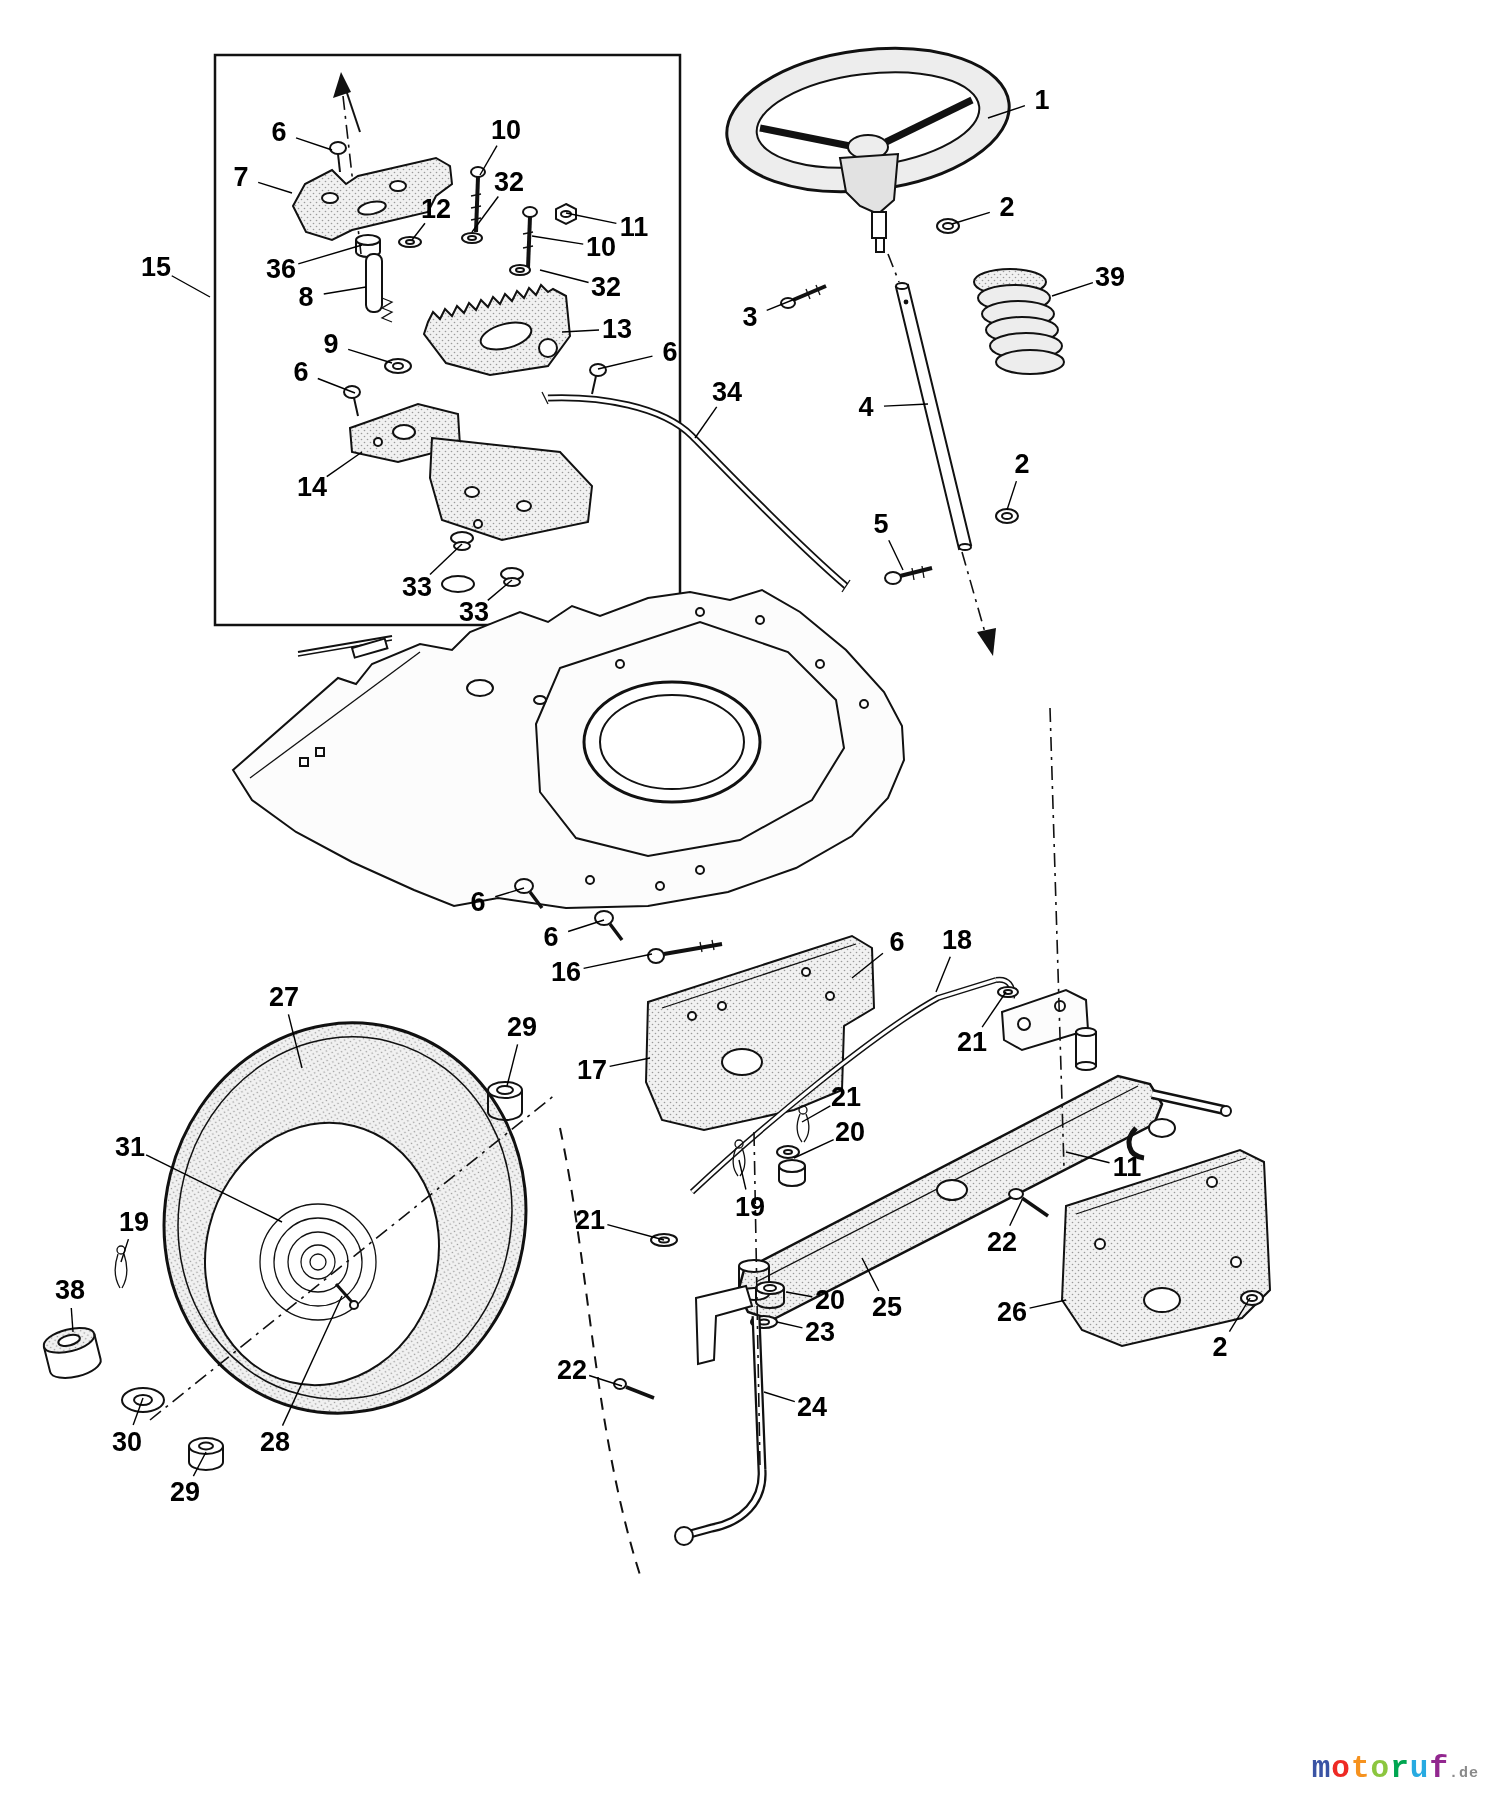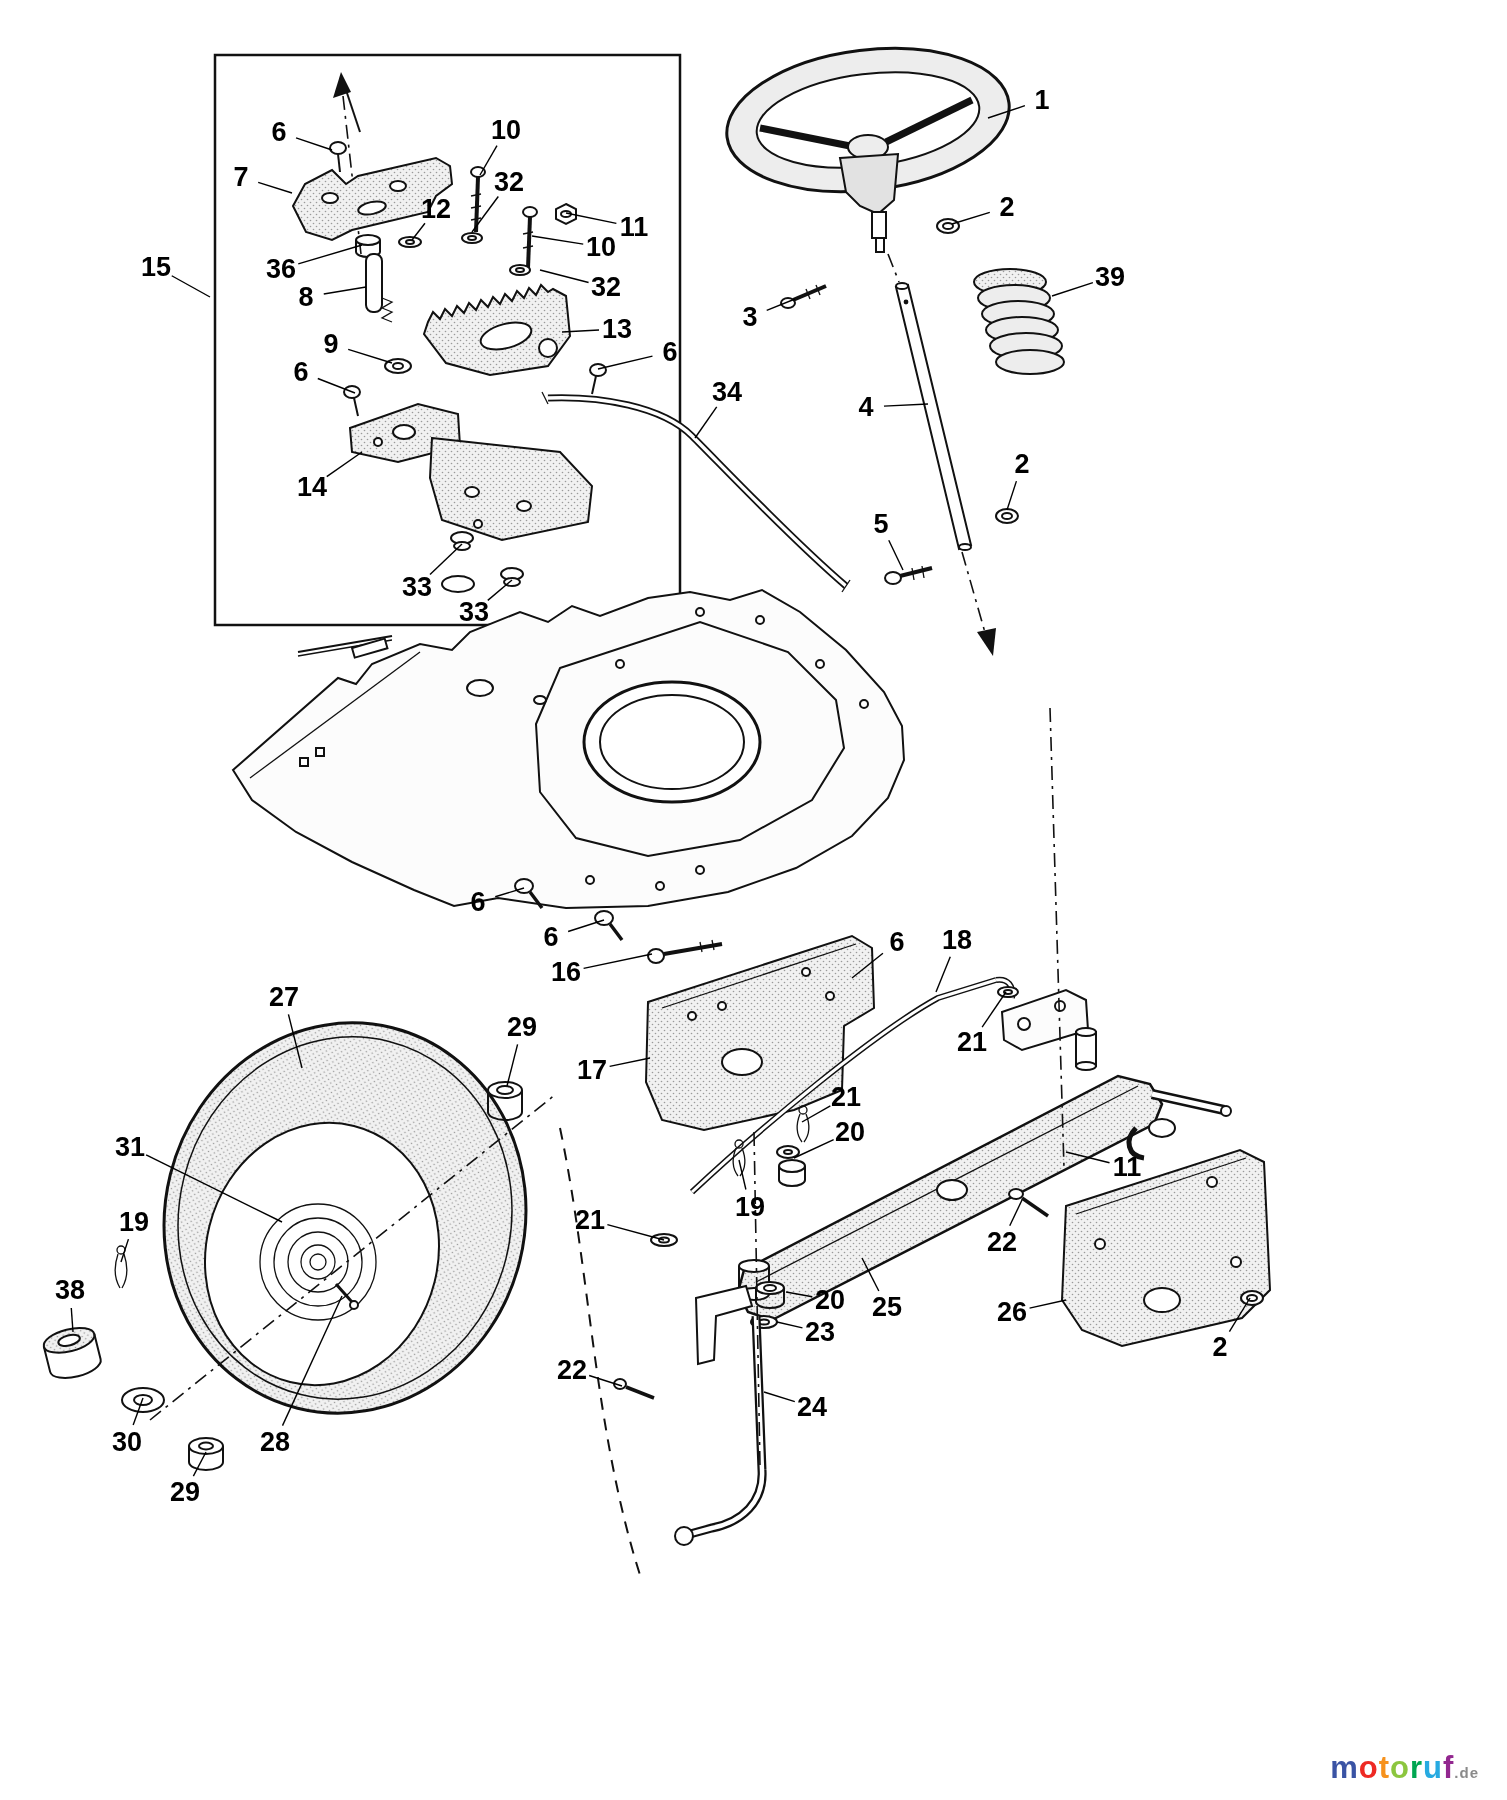--- a/index.html
+++ b/index.html
@@ -7,21 +7,21 @@
          font-family:"Liberation Sans", sans-serif;}
   svg{position:absolute;left:0;top:0;}
   .callout{font:bold 27px "Liberation Sans", sans-serif;fill:#000;text-anchor:middle;dominant-baseline:central;}
   .leader{stroke:#000;stroke-width:1.4;fill:none;}
   .ln{stroke:#111;stroke-width:2;fill:none;}
   .lnthin{stroke:#111;stroke-width:1.3;fill:none;}
   .part{stroke:#111;stroke-width:2;}
   .dash{stroke:#111;stroke-width:1.6;fill:none;stroke-dasharray:14 6 3 6;}
   .dashed{stroke:#111;stroke-width:2;fill:none;stroke-dasharray:12 9;}
   .watermark{position:absolute;right:28px;bottom:14px;font-weight:bold;font-size:31px;
-             font-family:Liberation Sans, sans-serif;letter-spacing:1px;}
+             font-family:Liberation Mono, monospace;letter-spacing:1px;}
   .watermark .wm-suffix{font-size:15px;font-weight:bold;}
 </style>
 </head>
 <body>
 
 <div class="stage">
 <svg id="diagram-svg" width="1507" height="1800" viewBox="0 0 1507 1800">
   <defs>
     <pattern id="dots" width="6" height="6" patternUnits="userSpaceOnUse">
       <rect width="6" height="6" fill="#f1f1f1"></rect>

